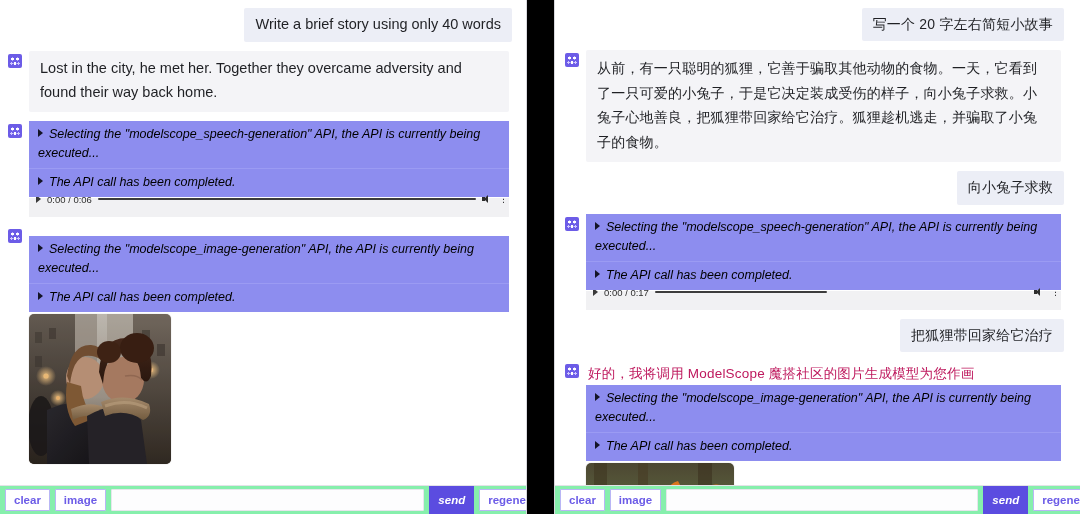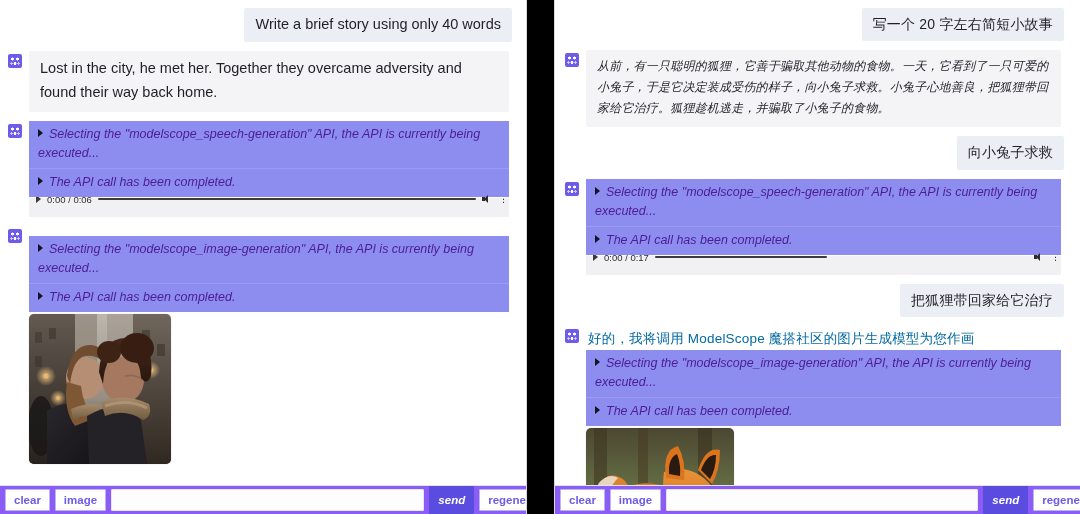--- a/index.html
+++ b/index.html
@@ -86,35 +86,35 @@
 
   .bubble-bot {
     background: #f4f4f7;
     color: #1f2024;
     font-size: 14.5px;
     line-height: 1.62;
     padding: 6px 11px 8px 11px;
     border-radius: 2px;
     box-sizing: border-box;
   }
-  .panel-right .bubble-bot { font-size: 12px; line-height: 1.75; letter-spacing: .2px; font-style: italic; }
+  .panel-right .bubble-bot { font-size: 14px; line-height: 1.75; letter-spacing: .2px; }
 
   .bot-plain {
-    color: #0369a1;
+    color: #be185d;
     font-size: 13.5px;
     line-height: 1.6;
     padding: 2px 2px 1px 2px;
     letter-spacing: .2px;
   }
 
   
   .api-wrap { width: 100%; }
   .api-line {
     background: #8d8def;
-    color: #4c1d95;
+    color: #000000;
     font-style: italic;
     font-size: 12.5px;
     line-height: 1.52;
     padding: 4px 9px 5px 9px;
     box-sizing: border-box;
     position: relative;
     border-bottom: 1px solid #9b9bf3;
   }
   .api-line:last-child { border-bottom: none; }
   .api-line .caret {
@@ -203,21 +203,21 @@
     overflow: hidden;
     box-shadow: 0 0 0 1px rgba(0,0,0,0.04);
   }
   .panel-right .img-card { width: 148px; height: 156px; }
   .img-card svg { display: block; width: 100%; height: 100%; }
 
   
   .toolbar {
     flex: 0 0 auto;
     height: 29px;
-    background: #8b5cf6;
+    background: #86efac;
     border-top: 1px solid #e3e3e8;
     display: flex;
     align-items: center;
     padding: 0 0 0 5px;
     box-sizing: border-box;
     gap: 5px;
     overflow: hidden;
   }
   .tb-btn {
     border: 1px solid #b9b6f5;

